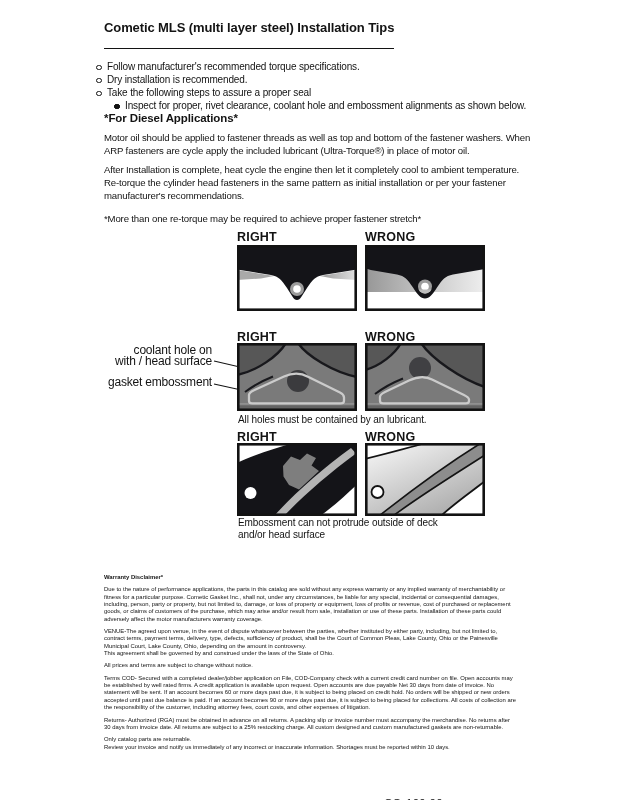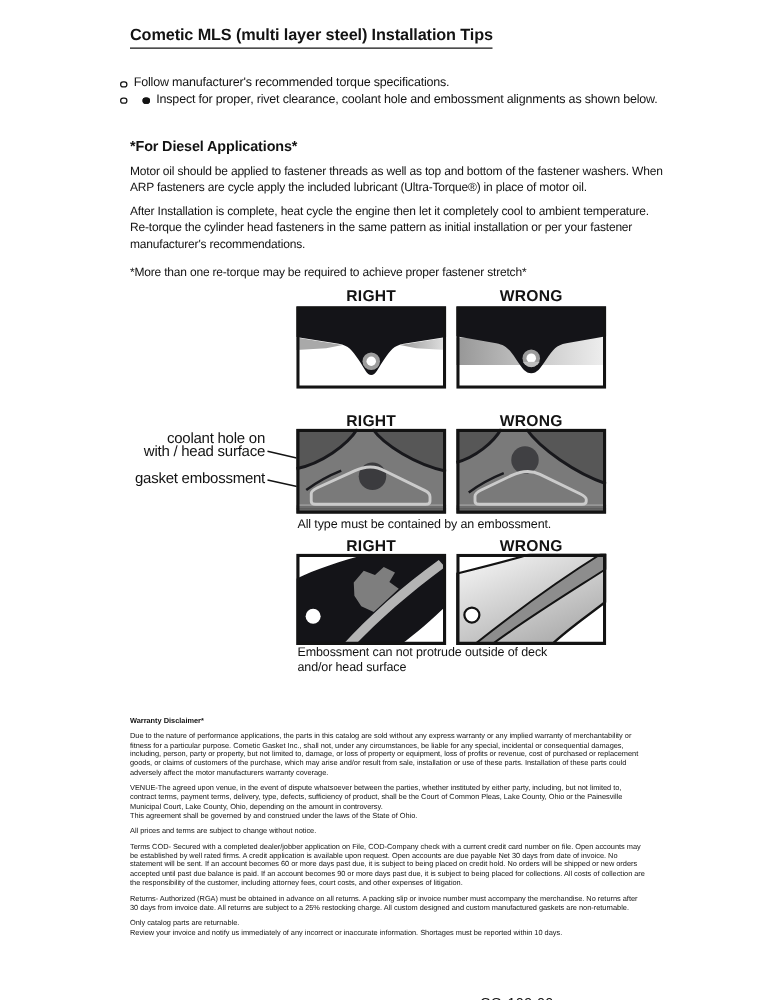--- a/index.html
+++ b/index.html
@@ -3,34 +3,34 @@
 <meta charset="utf-8">
 <style>
   html,body{margin:0;padding:0;background:#e8e8e8;}
   .page{
     position:relative;width:618px;height:800px;background:#ffffff;
     font-family:"Liberation Sans",sans-serif;color:#131313;overflow:hidden;
   }
   
   .title{
     position:absolute;left:104px;top:20px;font-size:13px;font-weight:bold;
-    letter-spacing:-0.1px;border-bottom:1.6px solid #131313;padding-bottom:3px;
+    letter-spacing:-0.1px;border-bottom:1.6px solid #131313;padding-bottom:13px;
   }
   
   .tips{position:absolute;left:96px;top:43px;width:480px;font-size:10px;letter-spacing:-0.15px;margin-top:17px;}
   .tip{position:relative;line-height:13px;padding-left:11px;}
   .tip.lvl2{padding-left:29px;}
   .tip .mk{position:absolute;top:4.5px;left:0;width:3.6px;height:3.6px;border:1.1px solid #131313;border-radius:50%;background:#fff;}
   .tip.lvl2 .mk{left:18px;background:#131313;border-color:#131313;}
   
   .diesel{position:absolute;left:104px;top:112px;width:428px;font-size:9.6px;letter-spacing:-0.15px;}
   .diesel h2{font-size:11.5px;margin:0 0 7px 0;letter-spacing:-0.1px;}
   .diesel p{margin:0 0 6px 0;line-height:13px;}
   
-  .fig-label{position:absolute;width:120px;text-align:center;font-size:12.5px;font-weight:bold;letter-spacing:0.2px;}
+  .fig-label{position:absolute;width:120px;text-align:left;font-size:12.5px;font-weight:bold;letter-spacing:0.2px;}
   .panel{position:absolute;}
   .panel svg{display:block;}
   .fig-caption{position:absolute;font-size:10px;letter-spacing:-0.1px;line-height:11.5px;}
   .ann{position:absolute;width:106px;text-align:right;font-size:12px;line-height:10.5px;letter-spacing:-0.2px;}
   .leaders{position:absolute;left:110px;top:344px;pointer-events:none;}
   
   .fineprint{position:absolute;left:104px;top:574px;width:412px;font-size:5.9px;line-height:7.35px;letter-spacing:0;}
   .fineprint .fp-head{font-weight:bold;margin:0 0 5px 0;}
   .fineprint p{margin:0 0 5px 0;}
   .fineprint p.no-gap{margin-bottom:0;}
@@ -39,21 +39,22 @@
 </style>
 </head>
 <body>
 
 <div class="page">
 
   <div class="title">Cometic MLS (multi layer steel) Installation Tips</div>
 
   <div class="tips">
     <div class="tip lvl1"><span class="mk"></span><span>Follow manufacturer's recommended torque specifications.</span></div>
-    <div class="tip lvl1"><span class="mk"></span></div>
+    <div class="tip lvl1"><span class="mk"></span><span>Dry installation is recommended.</span></div>
+    <div class="tip lvl1"><span class="mk"></span><span>Take the following steps to assure a proper seal</span></div>
     <div class="tip lvl2"><span class="mk"></span></div>
     <div class="tip lvl2"><span class="mk"></span><span>Inspect for proper, rivet clearance, coolant hole and embossment alignments as shown below.</span></div>
   </div>
 
   <div class="diesel">
     <h2>*For Diesel Applications*</h2>
     <p>Motor oil should be applied to fastener threads as well as top and bottom of the fastener washers. When ARP fasteners are cycle apply the included lubricant (Ultra-Torque®) in place of motor oil.</p>
     <p>After Installation is complete, heat cycle the engine then let it completely cool to ambient temperature. Re-torque the cylinder head fasteners in the same pattern as initial installation or per your fastener manufacturer's recommendations.</p>
     <p style="margin-top:10px;">*More than one re-torque may be required to achieve proper fastener stretch*</p>
   </div>
@@ -148,21 +149,21 @@
       <rect y="61" width="120" height="7" fill="#6e6e6e"></rect>
       <line x1="0" y1="61" x2="120" y2="61" stroke="#a6a6a6" stroke-width="1"></line>
       <line x1="0" y1="64" x2="120" y2="64" stroke="#5a5a5a" stroke-width="1"></line>
       <path d="M10,51 C18,45 28,39.5 38,35.5" stroke="#1a1a1e" stroke-width="2" fill="none"></path>
       <circle cx="55" cy="25" r="11" fill="#404043"></circle>
       <path d="M15,58 L15,54 C15,52 17,50.5 20,49 L44,37.5 C52,33.8 60,33 67,36.5 L99,52 C102,53.5 104,55 104,56.5 L104,58 C104,59.6 102.6,60.4 100.6,60.4 L18.4,60.4 C16.4,60.4 15,59.6 15,58 Z" fill="none" stroke="#cbcbcb" stroke-width="2.3"></path>
       <rect x="1.3" y="1.3" width="117.4" height="65.4" fill="none" stroke="#131313" stroke-width="2.6"></rect>
     </svg>
   </div>
 
-  <div class="fig-caption" style="left:238px;top:414px;width:260px;">All type must be contained by an embossment.</div>
+  <div class="fig-caption" style="left:238px;top:414px;width:260px;">All holes must be contained by an lubricant.</div>
 
   <div class="fig-label" style="left:237px;top:430px;">RIGHT</div>
   <div class="fig-label" style="left:365px;top:430px;">WRONG</div>
 
   <div class="panel" style="left:237px;top:443px;">
     <svg width="120" height="73" viewBox="0 0 120 73">
       <rect width="120" height="73" fill="#141418"></rect>
       <path d="M0,0 L57,0 C37,5.5 14,13 0,20 Z" fill="#ffffff"></path>
       <path d="M120,73 L83,73 C95,64.5 109,52 120,41.5 Z" fill="#ffffff"></path>
       <path d="M37,73 C58,50 85,26 114,5 L119,10.5 C91,31 66,53 47,73 Z" fill="#b4b4b4"></path>

